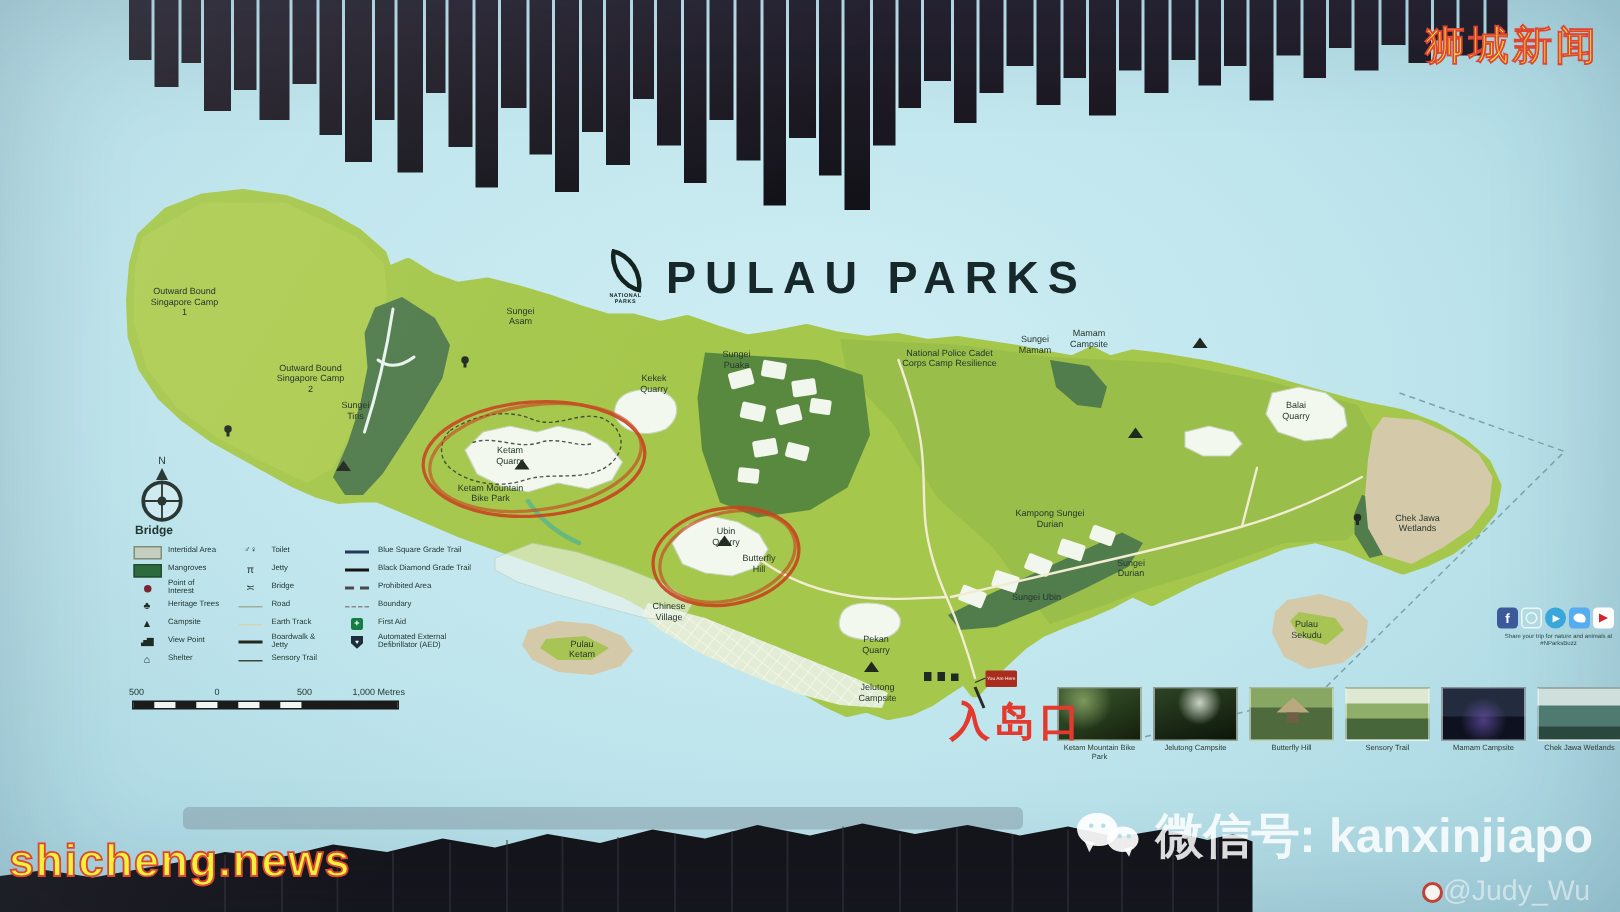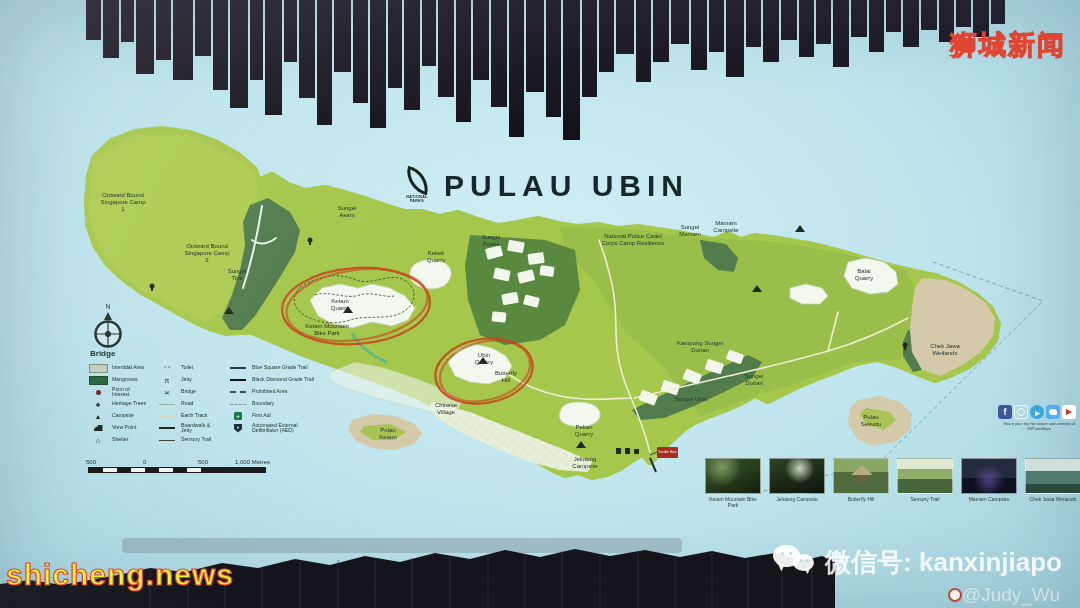--- a/index.html
+++ b/index.html
@@ -92,26 +92,26 @@
   .ig{background:transparent;border:1.5px solid #eef7f6;}
   .ig span{width:6px;height:6px;border:1.5px solid #eef7f6;border-radius:50%;}
   .tg{background:#39a7dc;border-radius:50%;font-size:6px;padding-left:1px;}
   .tw{background:#55acee;}
   .tw span{width:8px;height:6px;background:#fff;border-radius:70% 85% 30% 90%;}
   .yt{background:#fdfdfb;}
   .yt span{width:0;height:0;border-left:6px solid #d3262a;border-top:3.5px solid transparent;border-bottom:3.5px solid transparent;}
   .social-cap{font-size:4px;line-height:1.35;text-align:center;color:#274a46;margin-top:2px;}
 
   
-  .wm-tr{position:absolute;top:27px;right:14px;font-size:27px;font-weight:bold;color:#f2ea3e;
+  .wm-tr{position:absolute;top:12px;right:14px;font-size:27px;font-weight:normal;color:#f2ea3e;
     -webkit-text-stroke:1.2px #e04534;letter-spacing:2px;z-index:6;}
   .wm-bl{position:absolute;left:6px;bottom:16px;font-size:30px;font-weight:bold;color:#eef23c;
     -webkit-text-stroke:1.2px #e04534;letter-spacing:1px;z-index:6;}
-  .wm-wechat{position:absolute;right:18px;bottom:28px;display:flex;align-items:flex-start;gap:10px;
-    color:rgba(255,255,255,.85);font-size:26px;z-index:6;font-weight:bold;}
+  .wm-wechat{position:absolute;right:18px;bottom:28px;display:flex;align-items:center;gap:10px;
+    color:rgba(255,255,255,.85);font-size:32px;z-index:6;font-weight:bold;}
   .wx{position:relative;width:42px;height:32px;}
   .wx .b1{position:absolute;left:0;top:0;width:27px;height:22px;background:rgba(255,255,255,.92);border-radius:50% 50% 46% 54%;}
   .wx .b1::after{content:"";position:absolute;left:4px;bottom:-4px;width:0;height:0;
     border-left:5px solid transparent;border-right:2px solid transparent;border-top:7px solid rgba(255,255,255,.92);transform:rotate(12deg);}
   .wx .b2{position:absolute;left:20px;top:9px;width:21px;height:17px;background:rgba(255,255,255,.92);border-radius:50%;}
   .wx .b2::after{content:"";position:absolute;right:3px;bottom:-3px;width:0;height:0;
     border-right:4px solid transparent;border-left:2px solid transparent;border-top:6px solid rgba(255,255,255,.92);transform:rotate(-14deg);}
   .wx i{position:absolute;width:3px;height:3px;border-radius:50%;background:#b7dde6;z-index:2;}
   .wx i.e1{left:8px;top:7px;} .wx i.e2{left:16px;top:7px;} .wx i.e3{left:27px;top:14px;} .wx i.e4{left:33px;top:14px;}
   .wm-author{position:absolute;right:20px;bottom:2px;display:flex;align-items:center;gap:0;
@@ -255,21 +255,21 @@
         <path d="M150,570 V608 M188,570 V608 M225,566 V608 M262,568 V608 M300,562 V608 M338,560 V608 M375,558 V608 M412,558 V608 M450,556 V608 M488,554 V608 M525,554 V608 M562,551 V608 M600,556 V608 M638,552 V608 M675,556 V608 M712,553 V608 M748,557 V608 M782,555 V608 M812,559 V608"></path>
       </g>
     </g>
   </svg>
 
   <div class="title-block">
     <div class="nparks">
       <div class="leaf"></div>
       <div class="ltxt">NATIONAL PARKS</div>
     </div>
-    <h1 class="map-title">PULAU UBIN</h1>
+    <h1 class="map-title">PULAU PARKS</h1>
   </div>
 
   <div class="mlabel" style="left:123px;top:192px;width:46px">Outward Bound Singapore Camp 1</div>
   <div class="mlabel" style="left:207px;top:243px;width:46px">Outward Bound Singapore Camp 2</div>
   <div class="mlabel" style="left:237px;top:268px;width:26px">Sungei Tiris</div>
   <div class="mlabel" style="left:347px;top:205px;width:28px">Sungei Asam</div>
   <div class="mlabel" style="left:491px;top:234px;width:30px">Sungei Puaka</div>
   <div class="mlabel" style="left:436px;top:250px;width:28px">Kekek Quarry</div>
   <div class="mlabel" style="left:340px;top:298px;width:28px">Ketam Quarry</div>
   <div class="mlabel" style="left:327px;top:323px;width:44px">Ketam Mountain Bike Park</div>
@@ -283,20 +283,21 @@
   <div class="mlabel" style="left:945px;top:343px;width:36px">Chek Jawa Wetlands</div>
   <div class="mlabel" style="left:484px;top:352px;width:26px">Ubin Quarry</div>
   <div class="mlabel" style="left:506px;top:370px;width:28px">Butterfly Hill</div>
   <div class="mlabel" style="left:446px;top:402px;width:28px">Chinese Village</div>
   <div class="mlabel" style="left:584px;top:424px;width:26px">Pekan Quarry</div>
   <div class="mlabel" style="left:585px;top:456px;width:30px">Jelutong Campsite</div>
   <div class="mlabel" style="left:388px;top:427px;width:26px">Pulau Ketam</div>
   <div class="mlabel" style="left:871px;top:414px;width:26px">Pulau Sekudu</div>
 
   <div class="yah">You Are Here</div>
+  <div class="entry">入岛口</div>
 
   <div class="legend">
     <h2>Bridge</h2>
     <div class="lg-cols">
       <div class="lg-col c1">
         <div class="lg-row">
             <span class="lg-ic">
               <span class="sw intertidal"></span>
             </span>
             <span class="lg-tx">Intertidal Area</span>

